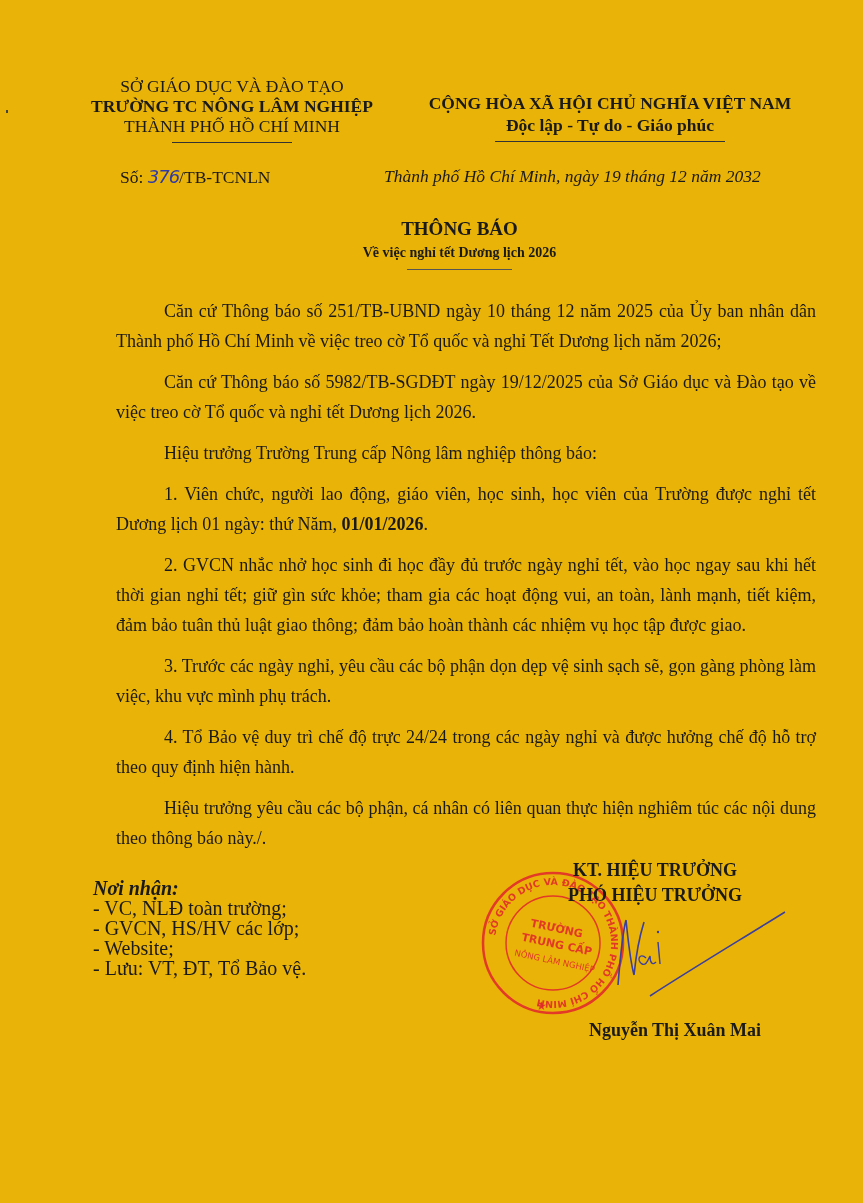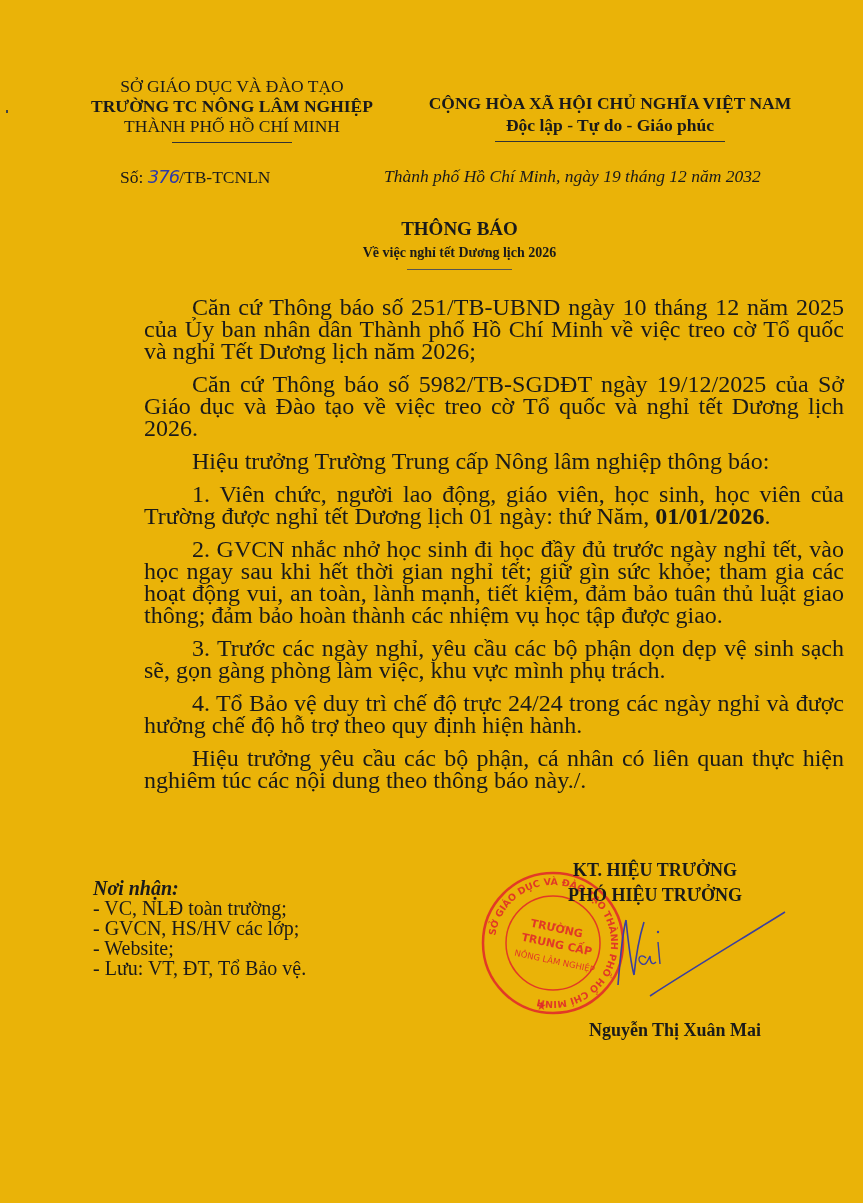--- a/index.html
+++ b/index.html
@@ -110,24 +110,23 @@
       height: 1px;
       background: #555;
       margin: 4px auto 0 auto;
     }
     
     .body {
       position: absolute;
       left: 116px;
       top: 296px;
       width: 700px;
-      font-size: 24px;
-      line-height: 22px;
+      font-size: 18px;
+      line-height: 30px;
       text-align: justify;
-      margin-left: 28px;
     }
     .body p {
       margin: 0 0 11px 0;
       text-indent: 48px;
     }
     .body .strong { font-weight: bold; }
     
     .recipients {
       position: absolute;
       left: 93px;

